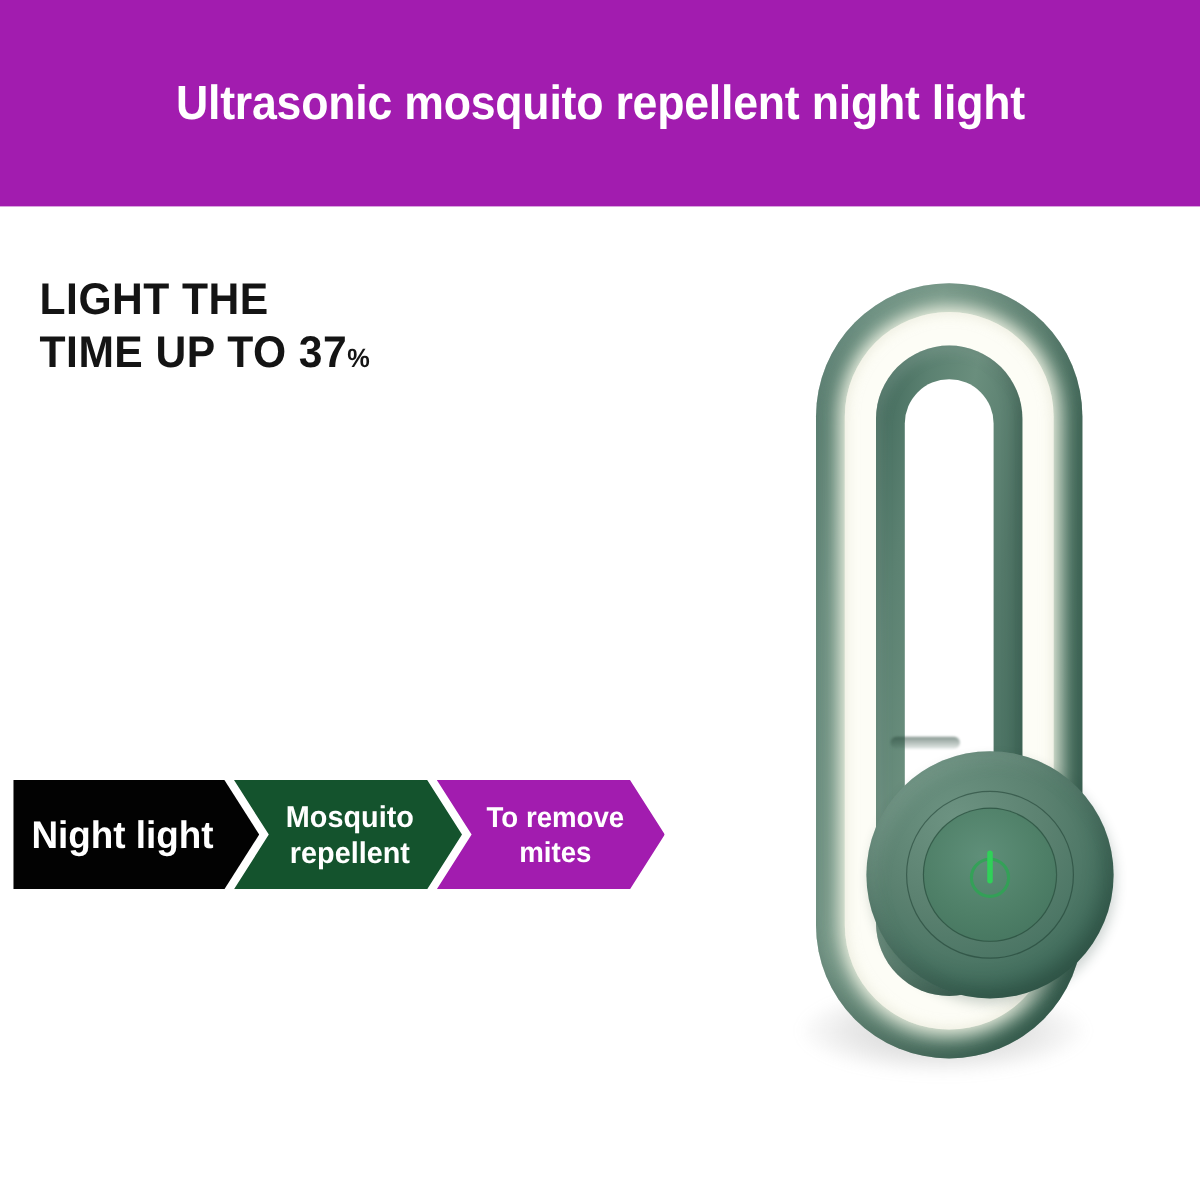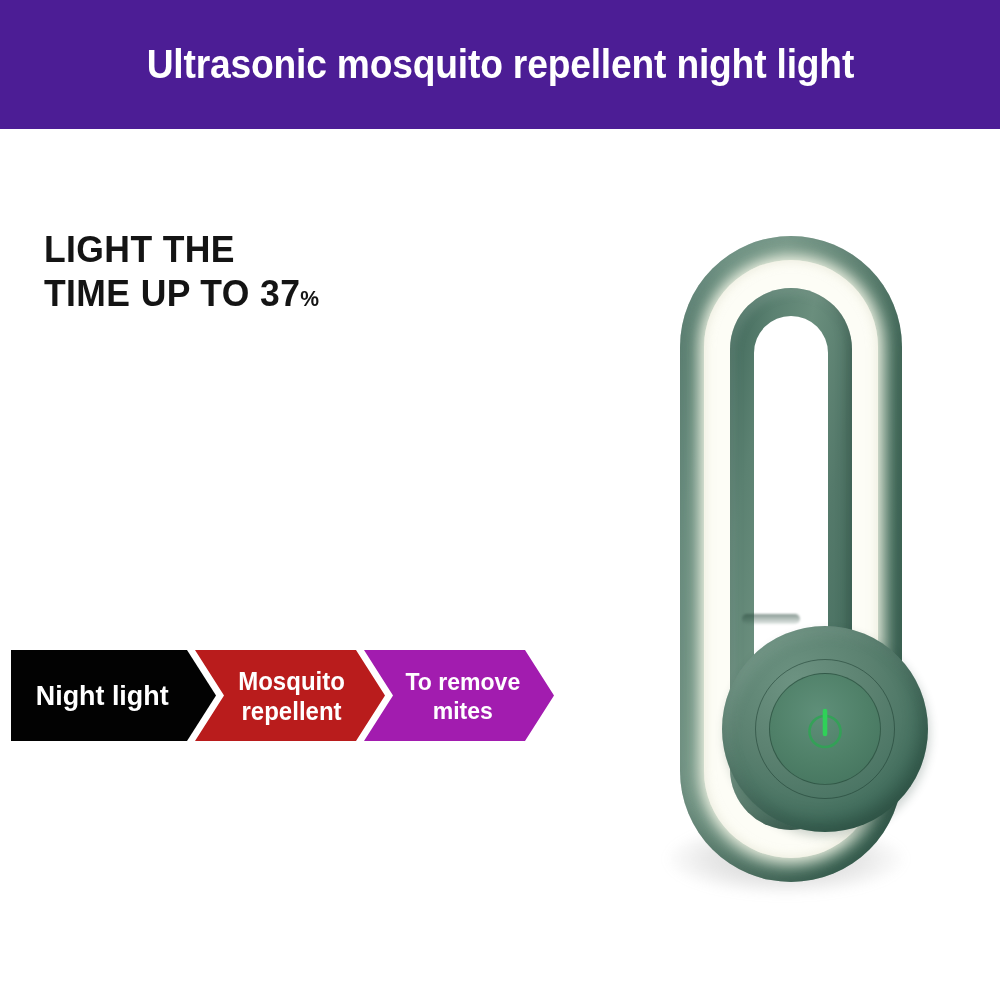--- a/index.html
+++ b/index.html
@@ -14,41 +14,41 @@
     overflow: hidden;
     position: relative;
   }
 
   
   .header-band {
     position: absolute;
     left: 0;
     top: 0;
     width: 1000px;
-    height: 129px;
-    background: #4c1d95;
+    height: 172px;
+    background: #a21caf;
     display: flex;
     align-items: center;
     justify-content: center;
   }
   .header-title {
     color: #ffffff;
     font-family: "Liberation Sans", sans-serif;
     font-weight: bold;
     font-size: 40px;
     letter-spacing: -0.2px;
     transform: scaleX(0.93);
     white-space: nowrap;
     text-align: center;
   }
 
   
   .copy-block {
     position: absolute;
-    left: 44px;
+    left: 33px;
     top: 228px;
     width: 640px;
   }
   .headline {
     color: #141414;
     font-family: "Liberation Sans", sans-serif;
     font-weight: bold;
     font-size: 37px;
     line-height: 44px;
     letter-spacing: 0.4px;
@@ -100,27 +100,27 @@
     color: #ffffff;
     font-family: "Liberation Sans", sans-serif;
     font-weight: bold;
     text-align: center;
   }
   .chev-1 {
     width: 205px;
     background: #020202;
     clip-path: polygon(0 0, 176px 0, 205px 50%, 176px 100%, 0 100%);
     padding-right: 22px;
-    font-size: 28px;
+    font-size: 32px;
     line-height: 30px;
   }
   .chev-2 {
     width: 190px;
     margin-left: -21px;
-    background: #b91c1c;
+    background: #14532d;
     clip-path: polygon(0 0, 161px 0, 190px 50%, 161px 100%, 0 100%, 29px 50%);
     padding-left: 24px;
     padding-right: 20px;
     font-size: 25px;
     line-height: 30px;
   }
   .chev-3 {
     width: 190px;
     margin-left: -21px;
     background: #a21caf;

